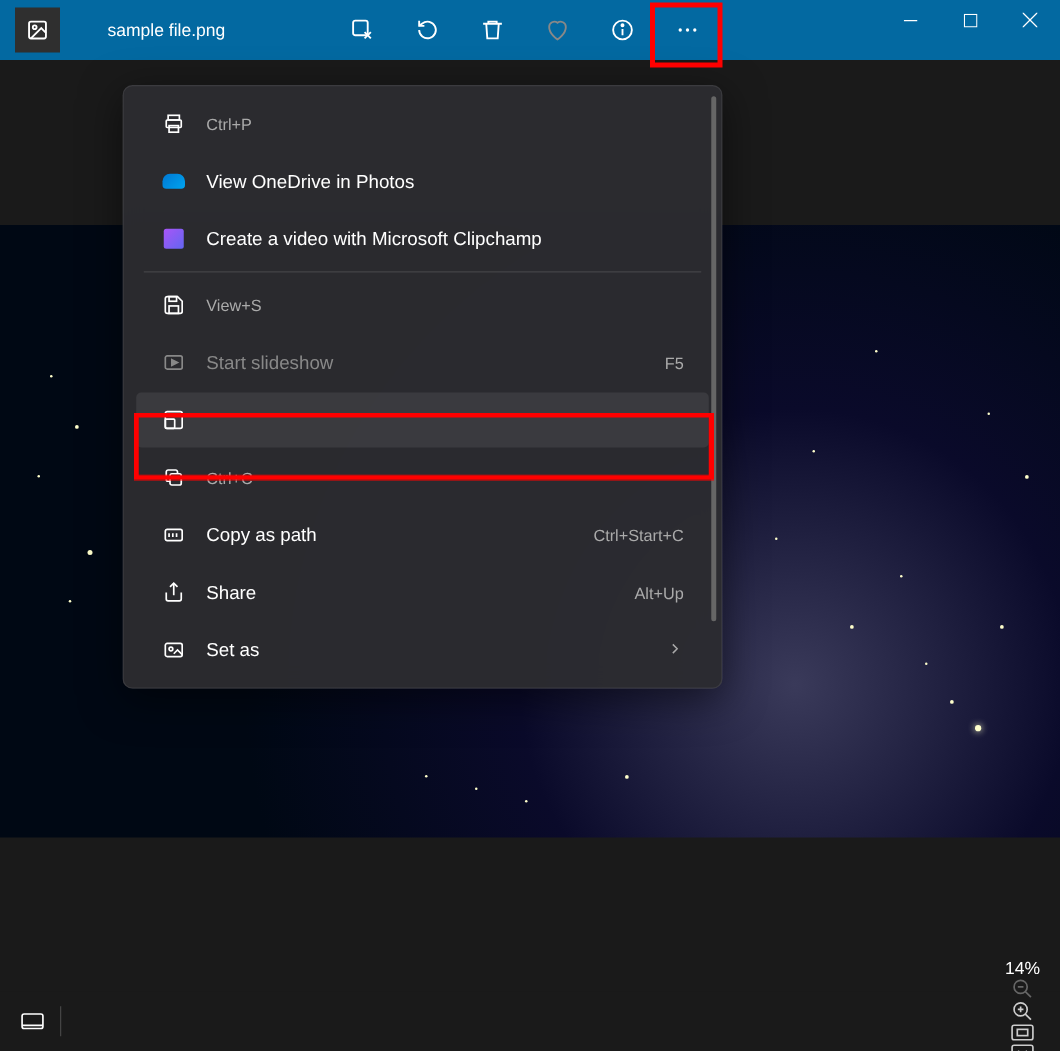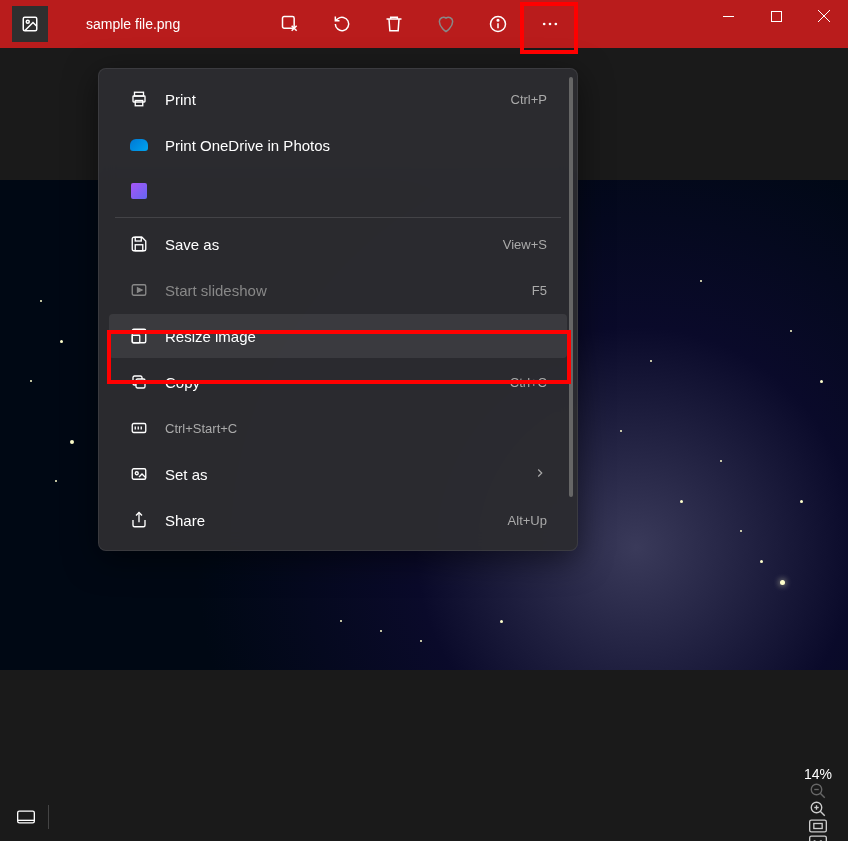--- a/index.html
+++ b/index.html
@@ -9,21 +9,21 @@
     background: #1a1a1a;
     font-family: "Segoe UI", sans-serif;
     color: #fff;
     overflow: hidden;
     position: relative;
   }
   .titlebar {
     height: 48px;
     display: flex;
     align-items: center;
-    background: #b91c1c;
+    background: #0369a1;
     padding-left: 12px;
     position: relative;
   }
   .app-icon {
     width: 36px;
     height: 36px;
     background: #2f2f2f;
     display: flex;
     align-items: center;
     justify-content: center;
@@ -315,48 +315,47 @@
   <div class="menu-scroll"></div>
 
   <div class="menu-item">
     <div class="menu-icon">
       <svg width="18" height="18" viewBox="0 0 24 24" fill="none" stroke="#fff" stroke-width="1.8">
           <rect x="6" y="3" width="12" height="5"></rect>
           <rect x="4" y="8" width="16" height="8" rx="1"></rect>
           <rect x="7" y="14" width="10" height="7"></rect>
         </svg>
     </div>
-    <span class="menu-label">Print</span>
     <span class="menu-shortcut">Ctrl+P</span>
   </div>
 
   <div class="menu-item">
     <div class="menu-icon">
         <div class="onedrive-icon"></div>
       </div>
-    <span class="menu-label">Print OneDrive in Photos</span>
+    <span class="menu-label">View OneDrive in Photos</span>
   </div>
 
   <div class="menu-item">
     <div class="menu-icon">
         <div class="clipchamp-icon"></div>
       </div>
+    <span class="menu-label">Create a video with Microsoft Clipchamp</span>
   </div>
 
   <div class="menu-divider"></div>
 
   <div class="menu-item">
     <div class="menu-icon">
       <svg width="18" height="18" viewBox="0 0 24 24" fill="none" stroke="#fff" stroke-width="1.8">
           <path d="M19 21H5a2 2 0 0 1-2-2V5a2 2 0 0 1 2-2h11l5 5v11a2 2 0 0 1-2 2z"></path>
           <rect x="7" y="3" width="8" height="5"></rect>
           <rect x="7" y="13" width="10" height="8"></rect>
         </svg>
     </div>
-    <span class="menu-label">Save as</span>
     <span class="menu-shortcut">View+S</span>
   </div>
 
   <div class="menu-item disabled">
     <div class="menu-icon">
       <svg width="18" height="18" viewBox="0 0 24 24" fill="none" stroke="#888" stroke-width="1.8">
           <rect x="3" y="5" width="18" height="14" rx="2"></rect>
           <polygon points="10,9 16,12 10,15" fill="#888"></polygon>
         </svg>
     </div>
@@ -364,72 +363,71 @@
     <span class="menu-shortcut">F5</span>
   </div>
 
   <div class="menu-item selected">
     <div class="menu-icon">
       <svg width="18" height="18" viewBox="0 0 24 24" fill="none" stroke="#fff" stroke-width="1.8">
           <rect x="3" y="3" width="18" height="18" rx="2"></rect>
           <rect x="3" y="11" width="10" height="10" rx="1"></rect>
         </svg>
     </div>
-    <span class="menu-label">Resize image</span>
   </div>
 
   <div class="menu-item">
     <div class="menu-icon">
       <svg width="18" height="18" viewBox="0 0 24 24" fill="none" stroke="#fff" stroke-width="1.8">
           <rect x="8" y="8" width="12" height="12" rx="2"></rect>
           <path d="M16 8V6a2 2 0 0 0-2-2H6a2 2 0 0 0-2 2v8a2 2 0 0 0 2 2h2"></path>
         </svg>
     </div>
-    <span class="menu-label">Copy</span>
     <span class="menu-shortcut">Ctrl+C</span>
   </div>
 
   <div class="menu-item">
     <div class="menu-icon">
       <svg width="18" height="18" viewBox="0 0 24 24" fill="none" stroke="#fff" stroke-width="1.8">
           <rect x="3" y="6" width="18" height="12" rx="2"></rect>
           <line x1="7" y1="10" x2="7" y2="14"></line>
           <line x1="11" y1="10" x2="11" y2="14"></line>
           <line x1="15" y1="10" x2="15" y2="14"></line>
         </svg>
     </div>
+    <span class="menu-label">Copy as path</span>
     <span class="menu-shortcut">Ctrl+Start+C</span>
+  </div>
+
+  <div class="menu-item">
+    <div class="menu-icon">
+      <svg width="18" height="18" viewBox="0 0 24 24" fill="none" stroke="#fff" stroke-width="1.8">
+          <path d="M4 12v7a2 2 0 0 0 2 2h12a2 2 0 0 0 2-2v-7"></path>
+          <polyline points="16 6 12 2 8 6"></polyline>
+          <line x1="12" y1="2" x2="12" y2="15"></line>
+        </svg>
+    </div>
+    <span class="menu-label">Share</span>
+    <span class="menu-shortcut">Alt+Up</span>
   </div>
 
   <div class="menu-item">
     <div class="menu-icon">
       <svg width="18" height="18" viewBox="0 0 24 24" fill="none" stroke="#fff" stroke-width="1.8">
           <rect x="3" y="5" width="18" height="14" rx="2"></rect>
           <circle cx="9" cy="11" r="2"></circle>
           <path d="M21 17l-5-5-4 4"></path>
         </svg>
     </div>
     <span class="menu-label">Set as</span>
     <span class="menu-shortcut">
       <svg width="14" height="14" viewBox="0 0 24 24" fill="none" stroke="#aaa" stroke-width="2">
           <polyline points="9 6 15 12 9 18"></polyline>
         </svg>
     </span>
-  </div>
-
-  <div class="menu-item">
-    <div class="menu-icon">
-      <svg width="18" height="18" viewBox="0 0 24 24" fill="none" stroke="#fff" stroke-width="1.8">
-          <path d="M4 12v7a2 2 0 0 0 2 2h12a2 2 0 0 0 2-2v-7"></path>
-          <polyline points="16 6 12 2 8 6"></polyline>
-          <line x1="12" y1="2" x2="12" y2="15"></line>
-        </svg>
-    </div>
-    <span class="menu-label">Share</span>
-    <span class="menu-shortcut">Alt+Up</span>
   </div>
 </div>
 
 <div class="resize-highlight"></div>
 
 <div class="bottombar">
   <div class="bottom-icon">
     <svg width="20" height="16" viewBox="0 0 24 18" fill="none" stroke="#fff" stroke-width="1.6">
         <rect x="2" y="2" width="20" height="14" rx="2"></rect>
         <line x1="2" y1="13" x2="22" y2="13"></line>

